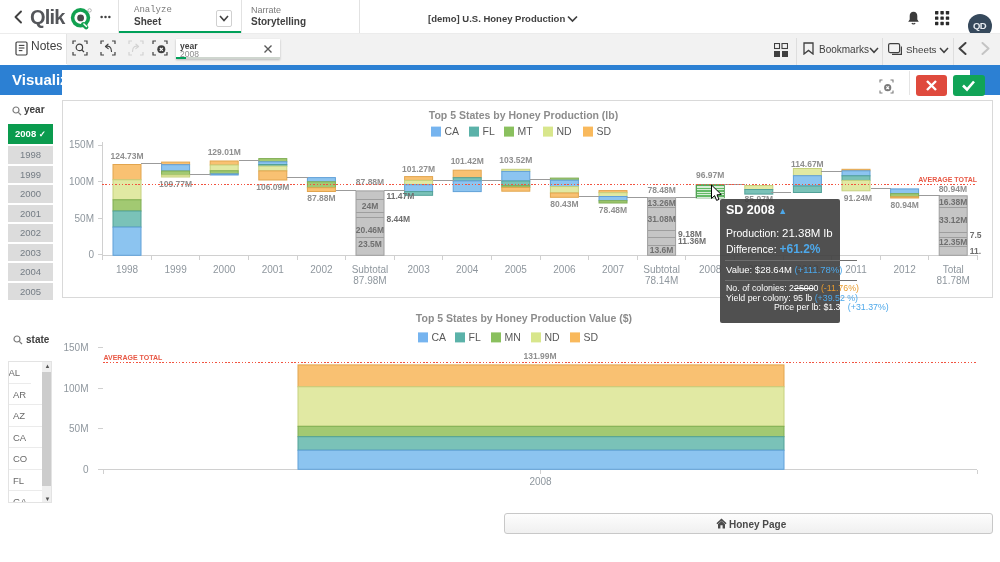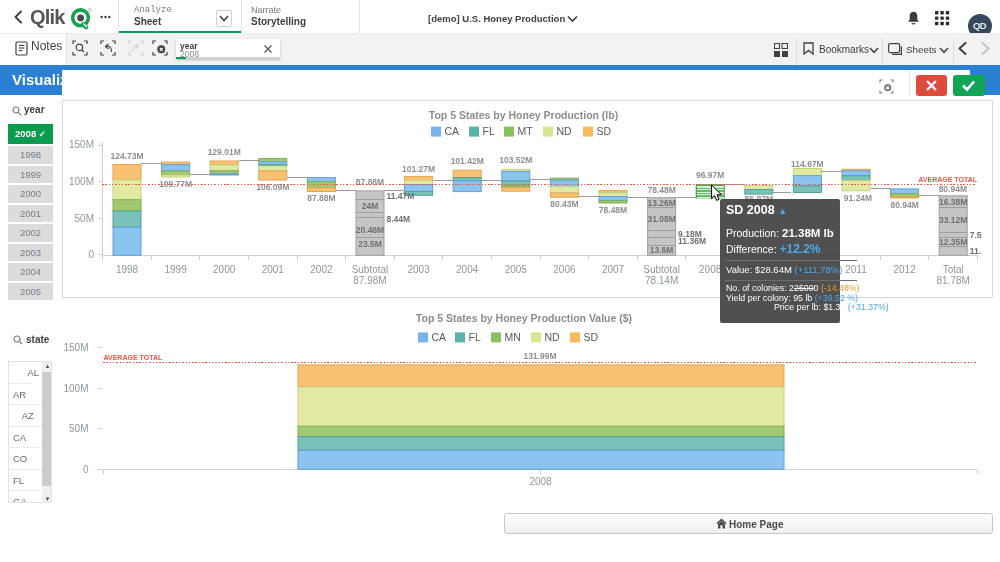--- a/index.html
+++ b/index.html
@@ -212,23 +212,23 @@
       <div class="abs" style="left:8px;top:282.5px;width:45px;height:17.5px;background:#dcdcdc;color:#747c84;font-size:9.5px;text-align:center;line-height:17.5px;">2005</div>
     </div>
 
   <svg class="abs" style="left:13px;top:335px;" width="10" height="10" viewBox="0 0 10 10">
       <circle cx="4" cy="4" r="3" fill="none" stroke="#7b7b7b" stroke-width="1.2"></circle>
       <line x1="6.3" y1="6.3" x2="9" y2="9" stroke="#7b7b7b" stroke-width="1.2"></line>
     </svg>
   <div class="abs" style="left:26px;top:334px;font-size:10px;font-weight:bold;color:#404040;">state</div>
   <div id="statelist">
       <div class="abs" style="left:7.5px;top:361px;width:44.5px;height:142px;border:1px solid #e3e3e3;background:#fff;overflow:hidden;">
-        <div style="position:absolute;left:0;top:0px;width:22px;height:21.5px;border-bottom:1px solid #ebebeb;color:#6a6a6a;font-size:9.5px;line-height:21.5px;padding-left:19px;">AL</div>
+        <div style="position:absolute;left:0;top:0px;width:22px;height:21.5px;border-bottom:1px solid #ebebeb;color:#6a6a6a;font-size:9.5px;line-height:21.5px;padding-left:0;">AL</div>
         <div style="position:absolute;left:0;top:21.5px;width:34px;height:21.5px;border-bottom:1px solid #ebebeb;color:#6a6a6a;font-size:9.5px;line-height:21.5px;padding-left:4.5px;">AR</div>
-        <div style="position:absolute;left:0;top:43px;width:34px;height:21.5px;border-bottom:1px solid #ebebeb;color:#6a6a6a;font-size:9.5px;line-height:21.5px;padding-left:4.5px;text-align:center;">AZ</div>
+        <div style="position:absolute;left:0;top:43px;width:34px;height:21.5px;border-bottom:1px solid #ebebeb;color:#6a6a6a;font-size:9.5px;line-height:21.5px;padding-left:4.5px;">AZ</div>
         <div style="position:absolute;left:0;top:64.5px;width:34px;height:21.5px;border-bottom:1px solid #ebebeb;color:#6a6a6a;font-size:9.5px;line-height:21.5px;padding-left:4.5px;">CA</div>
         <div style="position:absolute;left:0;top:86px;width:34px;height:21.5px;border-bottom:1px solid #ebebeb;color:#6a6a6a;font-size:9.5px;line-height:21.5px;padding-left:4.5px;">CO</div>
         <div style="position:absolute;left:0;top:107.5px;width:34px;height:21.5px;border-bottom:1px solid #ebebeb;color:#6a6a6a;font-size:9.5px;line-height:21.5px;padding-left:4.5px;">FL</div>
         <div style="position:absolute;left:0;top:129px;width:34px;height:21.5px;border-bottom:1px solid #ebebeb;color:#6a6a6a;font-size:9.5px;line-height:21.5px;padding-left:4.5px;">GA</div>
         <div style="position:absolute;right:0;top:0;width:9px;height:142px;background:#efefef;"></div>
         <div style="position:absolute;right:0;top:10px;width:9px;height:114px;background:#cccccc;"></div>
         <div style="position:absolute;right:0.5px;top:1px;font-size:6px;color:#555;">▲</div>
         <div style="position:absolute;right:0.5px;bottom:0px;font-size:6px;color:#555;">▼</div>
       </div>
     </div>
@@ -454,34 +454,34 @@
 <rect x="236.0" y="122.3" width="486.0" height="10.4" fill="#a2c972" stroke="#7fae52" stroke-width="1"></rect>
 <rect x="236.0" y="132.7" width="486.0" height="13.5" fill="#7ac2b8" stroke="#52a198" stroke-width="1"></rect>
 <rect x="236.0" y="146.2" width="486.0" height="19.1" fill="#8cc4f0" stroke="#60a0d8" stroke-width="1"></rect>
 <text x="478.0" y="55.2" font-size="8.5" fill="#8f8f8f" text-anchor="middle" font-weight="bold" font-family="Liberation Sans, sans-serif">131.99M</text>
 <line x1="41.0" y1="58.3" x2="915.0" y2="58.3" stroke="#f25440" stroke-width="1" stroke-dasharray="1.5,1.8" shape-rendering="crispEdges"></line>
 <text x="41.5" y="56.0" font-size="7" fill="#e85845" text-anchor="start" font-weight="bold" font-family="Liberation Sans, sans-serif">AVERAGE TOTAL</text>
     </svg>
 
   <div id="tooltip" class="abs" style="left:720px;top:175px;width:120px;height:124px;background:rgba(61,61,61,0.9);border-radius:2px;color:#fff;margin-top:24px;">
 <div class="abs" style="left:6px;top:4px;font-size:12.5px;font-weight:bold;color:#fff;white-space:nowrap;">SD 2008 <span style="color:#4da8ea;font-size:9px;">▲</span></div>
-<div class="abs" style="left:6px;top:28px;font-size:10.5px;color:#fff;white-space:nowrap;">Production: <span style="font-size:11.5px;font-weight:bold;">21.38M lb</span></div>
-<div class="abs" style="left:6px;top:42.5px;font-size:10.5px;color:#fff;white-space:nowrap;">Difference: <span style="font-size:12px;font-weight:bold;color:#4da8ea;">+12.2%</span></div>
+<div class="abs" style="left:6px;top:28px;font-size:10.5px;color:#fff;white-space:nowrap;">Production: <span style="font-size:11.5px;font-weight:normal;">21.38M lb</span></div>
+<div class="abs" style="left:6px;top:42.5px;font-size:10.5px;color:#fff;white-space:nowrap;">Difference: <span style="font-size:12px;font-weight:bold;color:#4da8ea;">+61.2%</span></div>
 <div class="abs" style="left:5px;top:60.5px;width:132px;height:1px;background:#6e6e6e;"></div>
 <div class="abs" style="left:6px;top:64.5px;font-size:9.5px;color:#fff;white-space:nowrap;">Value: $28.64M <span style="color:#4da8ea;">(+111.78%)</span></div>
 <div class="abs" style="left:5px;top:80.5px;width:132px;height:1px;background:#6e6e6e;"></div>
-<div class="abs" style="left:6px;top:84px;font-size:8.8px;color:#fff;white-space:nowrap;">No. of colonies: 2<span style="text-decoration:line-through;">2500</span>0 <span style="color:#e89b2e;">(-14.48%)</span></div>
+<div class="abs" style="left:6px;top:84px;font-size:8.8px;color:#fff;white-space:nowrap;">No. of colonies: 2<span style="text-decoration:line-through;">2500</span>0 <span style="color:#e89b2e;">(-11.76%)</span></div>
 <div class="abs" style="left:6px;top:93.5px;font-size:8.8px;color:#fff;white-space:nowrap;">Yield per colony: 95 lb <span style="color:#4da8ea;">(+39.52 %)</span></div>
 <div class="abs" style="left:6px;top:103px;font-size:8.8px;color:#fff;white-space:nowrap;padding-left:48px;">Price per lb: $1.34 <span style="color:#4da8ea;">(+31.37%)</span></div>
 </div>
 
   <svg class="abs" style="left:710px;top:184px;" width="14" height="18" viewBox="0 0 14 18">
     <path d="M1.5 1 L1.5 14.5 L4.6 11.6 L6.6 16.4 L9 15.4 L7 10.8 L11.3 10.6 Z" fill="#fff" stroke="#000" stroke-width="1"></path>
   </svg>
 
   <div class="abs" style="left:503.5px;top:513px;width:489px;height:20.5px;background:linear-gradient(#fdfdfd,#f0f0f0);border:1px solid #c8c8c8;border-radius:3px;"></div>
   <svg class="abs" style="left:716px;top:517.5px;" width="11" height="11" viewBox="0 0 11 11">
     <path d="M5.5 0.5 L0.4 5.2 L1.6 6.3 L5.5 2.7 L9.4 6.3 L10.6 5.2 Z" fill="#4a4a4a"></path>
     <path d="M2 6.2 L5.5 3 L9 6.2 L9 10.5 L6.6 10.5 L6.6 7.3 L4.4 7.3 L4.4 10.5 L2 10.5 Z" fill="#4a4a4a"></path>
   </svg>
-  <div class="abs" style="left:729px;top:518.5px;font-size:10px;font-weight:bold;color:#4a4a4a;">Home Page</div>
+  <div class="abs" style="left:729px;top:518.5px;font-size:10px;font-weight:bold;color:#4a4a4a;">Honey Page</div>
 
 </div>
 
 </body></html>

